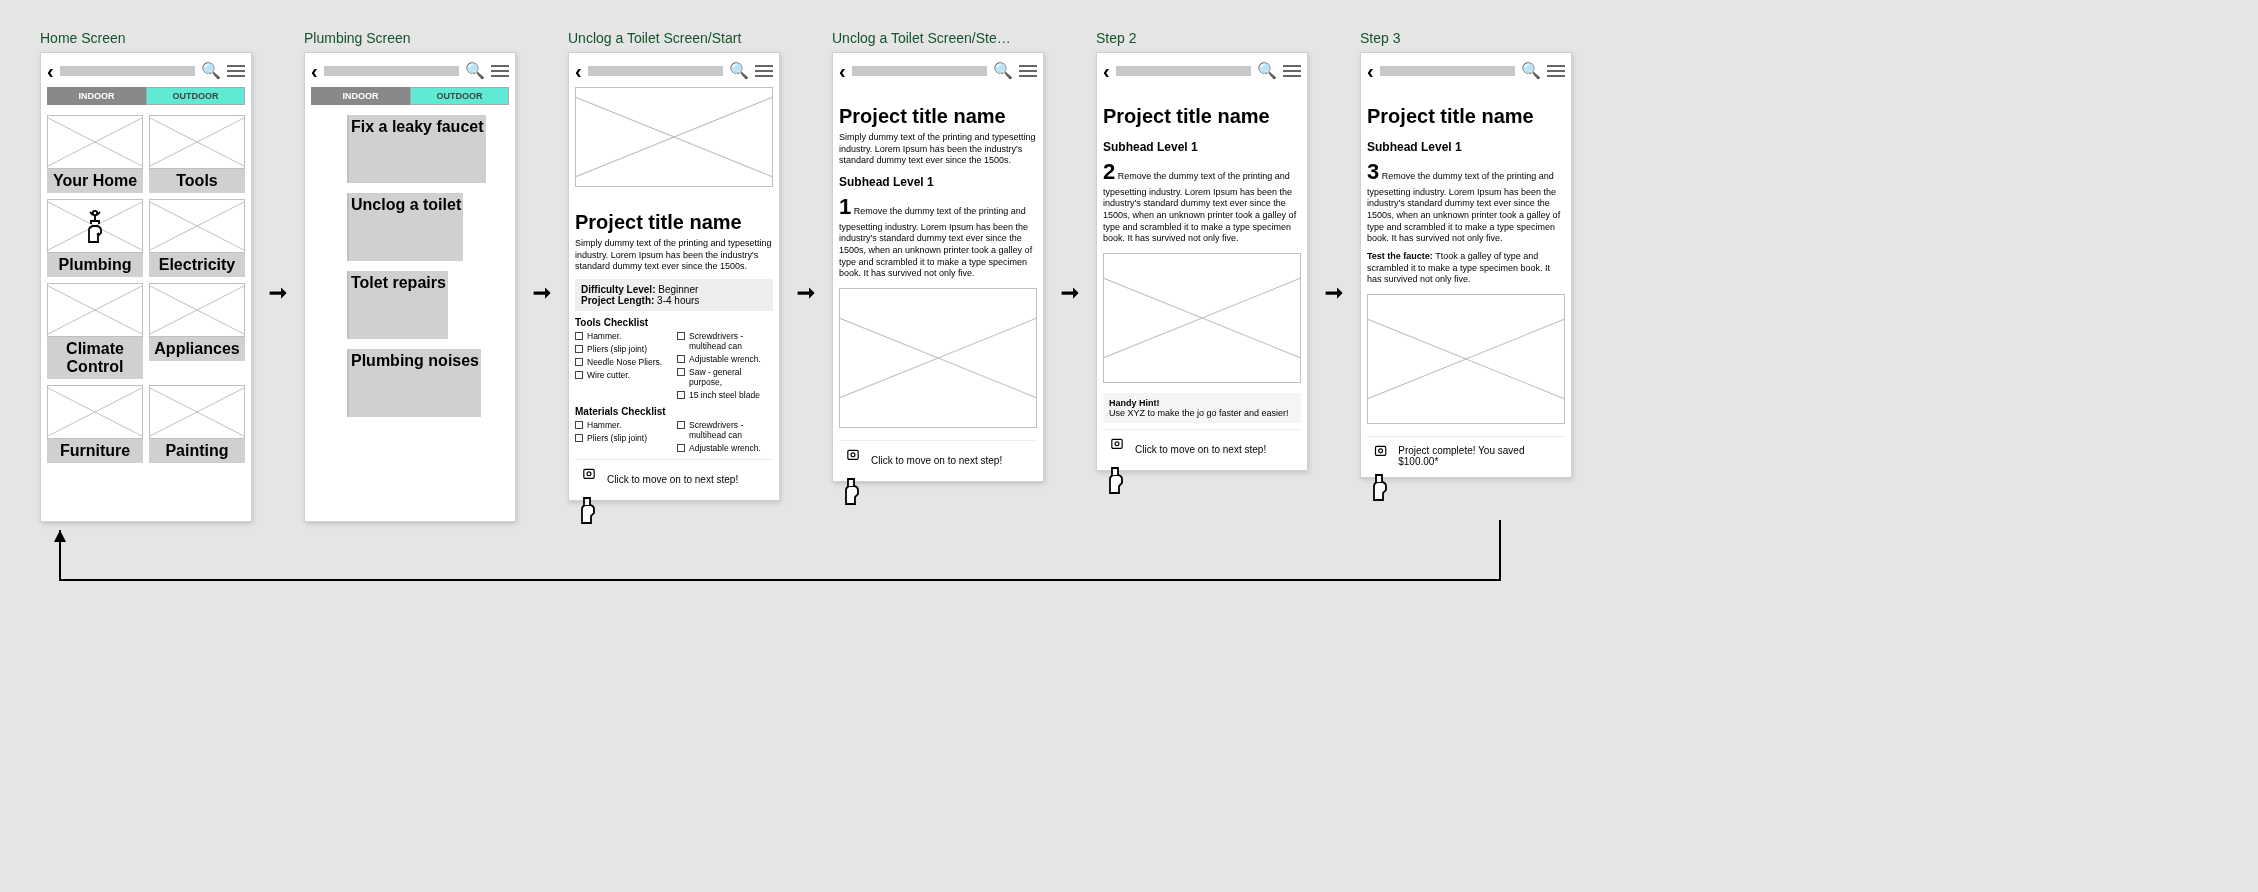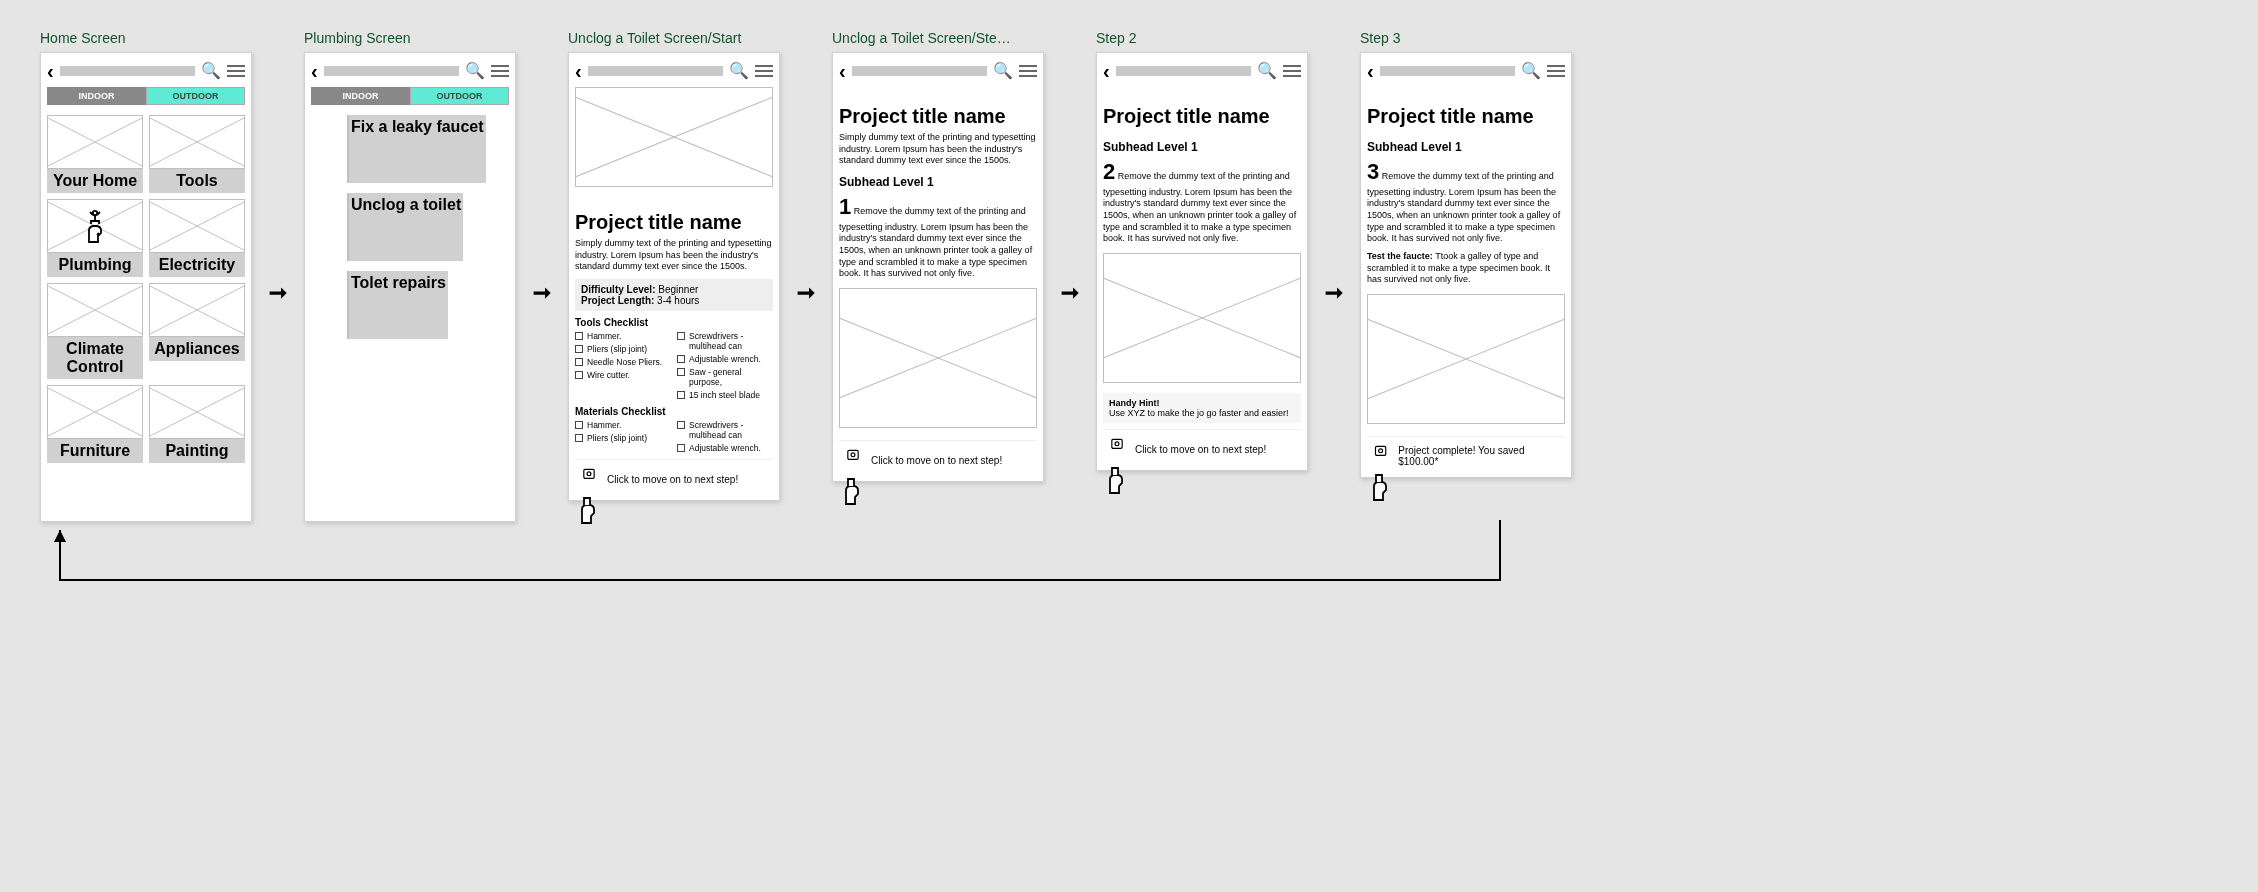--- a/index.html
+++ b/index.html
@@ -374,20 +374,24 @@
                     <path d="M19 24l-2 2"></path>
                   </g>
                 </svg>
           </div>
           <div class="tile-label">Unclog a toilet</div>
         </div>
         <div class="listitem">
               <div class="tile-img"></div>
               <div class="tile-label">Tolet repairs</div>
             </div>
+        <div class="listitem">
+              <div class="tile-img"></div>
+              <div class="tile-label">Plumbing noises</div>
+            </div>
       </div>
     </div>
     </div>
   </div>
 
   <div class="arrow-col">
       <span class="arrow">➞</span>
     </div>
 
   <div class="screen-col">

